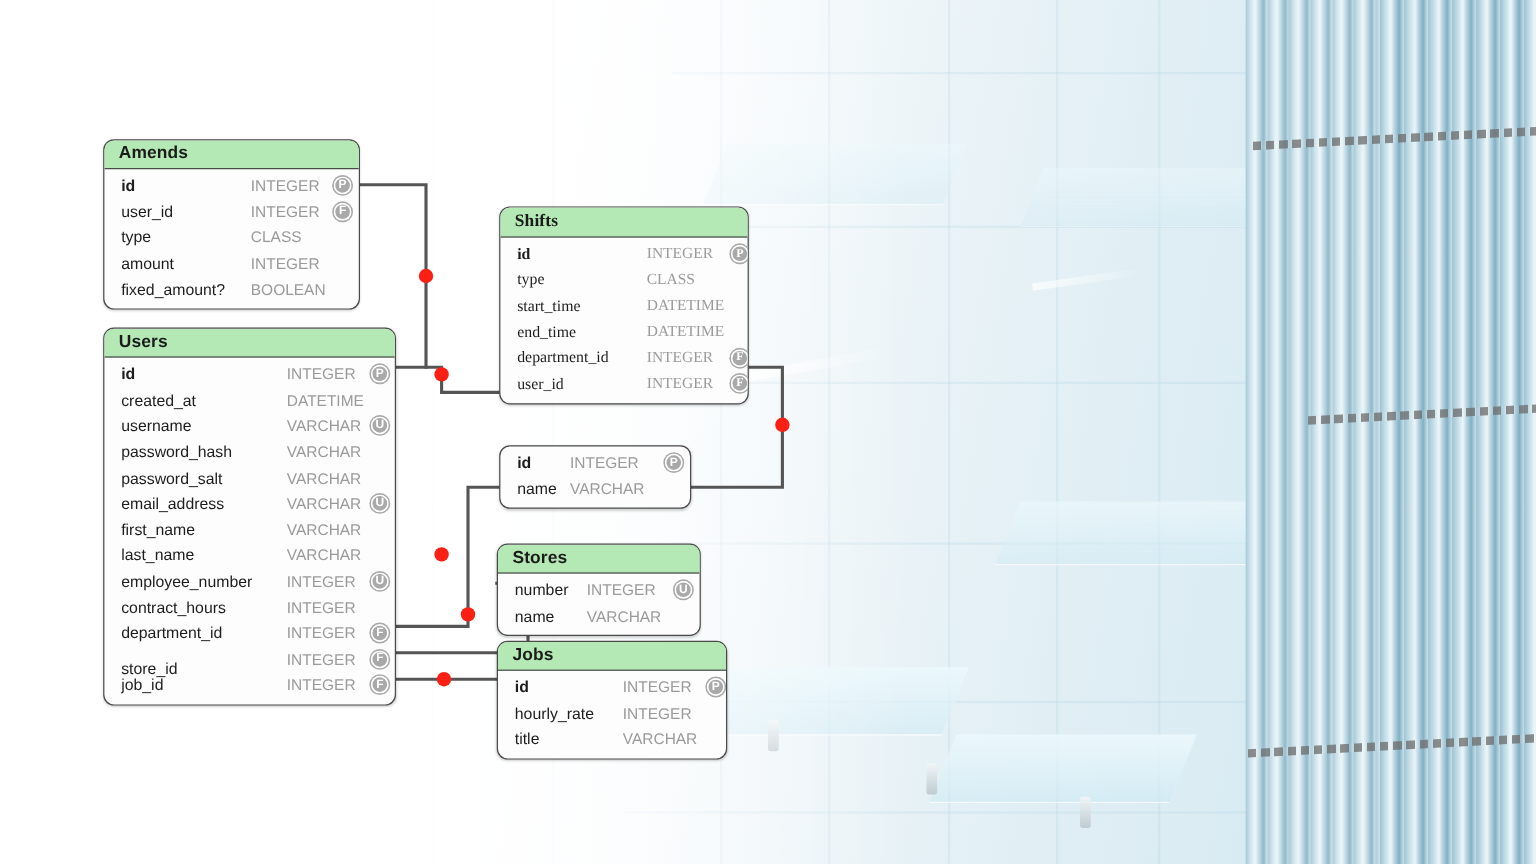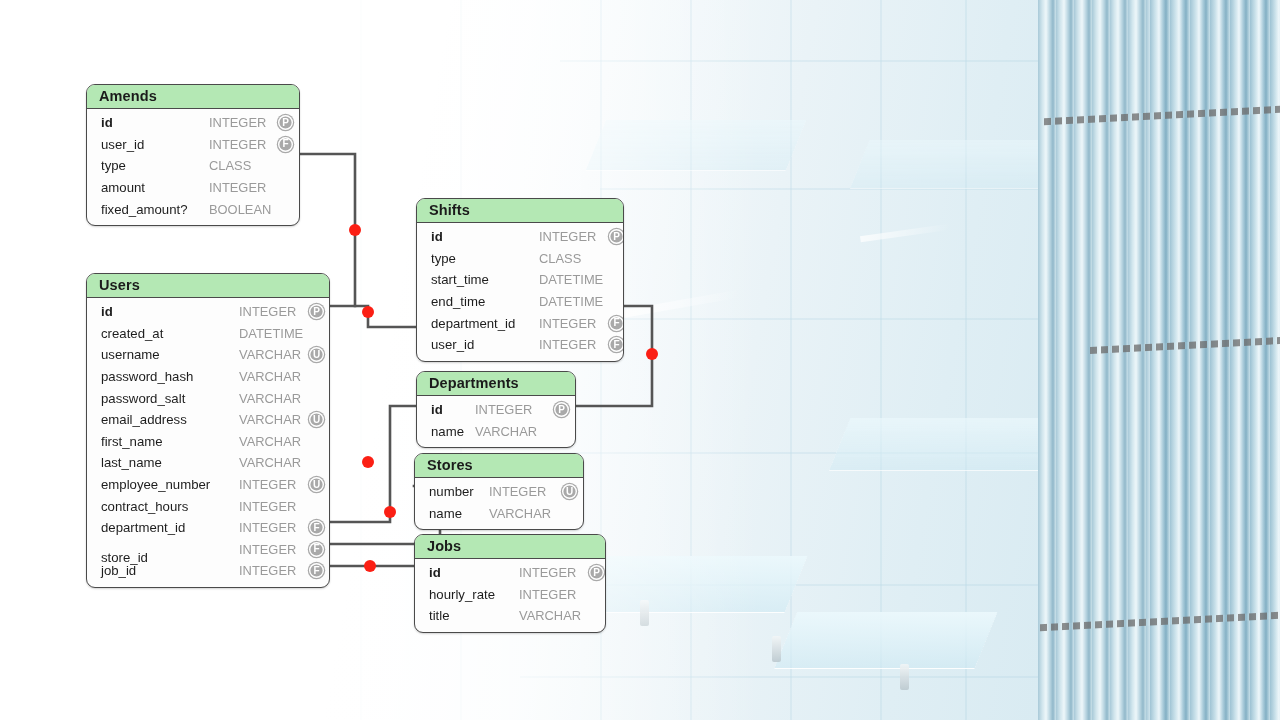--- a/index.html
+++ b/index.html
@@ -166,21 +166,21 @@
       <circle cx="355" cy="230" r="6" fill="#fb1f14"></circle>
       <circle cx="368" cy="312" r="6" fill="#fb1f14"></circle>
       <circle cx="652" cy="354" r="6" fill="#fb1f14"></circle>
       <circle cx="368" cy="462" r="6" fill="#fb1f14"></circle>
       <circle cx="390" cy="512" r="6" fill="#fb1f14"></circle>
       <circle cx="370" cy="566" r="6" fill="#fb1f14"></circle>
     </g>
   </svg>
 
   <div id="tables">
-      <div class="tbl" style="left: 86px; top: 84px; width: 212px;">
+      <div class="tbl" style="left: 86px; top: 116px; width: 212px;">
         <div class="hdr">Amends</div>
         <div class="rows">
           <div class="row">
             <span class="col pk" style="flex: 0 0 108px;">id</span>
             <span class="typ" style="flex: 0 0 66px;">INTEGER</span>
             <span class="badge">P</span>
           </div>
           <div class="row">
             <span class="col" style="flex: 0 0 108px;">user_id</span>
             <span class="typ" style="flex: 0 0 66px;">INTEGER</span>
@@ -266,21 +266,21 @@
             <span class="typ" style="flex: 0 0 70px;">INTEGER</span>
             <span class="badge">F</span>
           </div>
           <div class="row">
             <span class="col" style="flex: 0 0 138px;">job_id</span>
             <span class="typ" style="flex: 0 0 70px;">INTEGER</span>
             <span class="badge">F</span>
           </div>
         </div>
       </div>
-      <div class="tbl" style="left: 416px; top: 198px; width: 206px;">
+      <div class="tbl" style="left: 416px; top: 172px; width: 206px; font-family: Liberation Serif, serif;">
         <div class="hdr">Shifts</div>
         <div class="rows">
           <div class="row">
             <span class="col pk" style="flex: 0 0 108px;">id</span>
             <span class="typ" style="flex: 0 0 70px;">INTEGER</span>
             <span class="badge">P</span>
           </div>
           <div class="row">
             <span class="col" style="flex: 0 0 108px;">type</span>
             <span class="typ" style="flex: 0 0 70px;">CLASS</span>
@@ -302,21 +302,20 @@
             <span class="badge">F</span>
           </div>
           <div class="row">
             <span class="col" style="flex: 0 0 108px;">user_id</span>
             <span class="typ" style="flex: 0 0 70px;">INTEGER</span>
             <span class="badge">F</span>
           </div>
         </div>
       </div>
       <div class="tbl" style="left: 416px; top: 371px; width: 158px;">
-        <div class="hdr">Departments</div>
         <div class="rows">
           <div class="row">
             <span class="col pk" style="flex: 0 0 44px;">id</span>
             <span class="typ" style="flex: 0 0 66px;">INTEGER</span>
             <span class="badge">P</span>
           </div>
           <div class="row">
             <span class="col" style="flex: 0 0 44px;">name</span>
             <span class="typ" style="flex: 0 0 66px;">VARCHAR</span>
             <span class="badge empty"></span>

